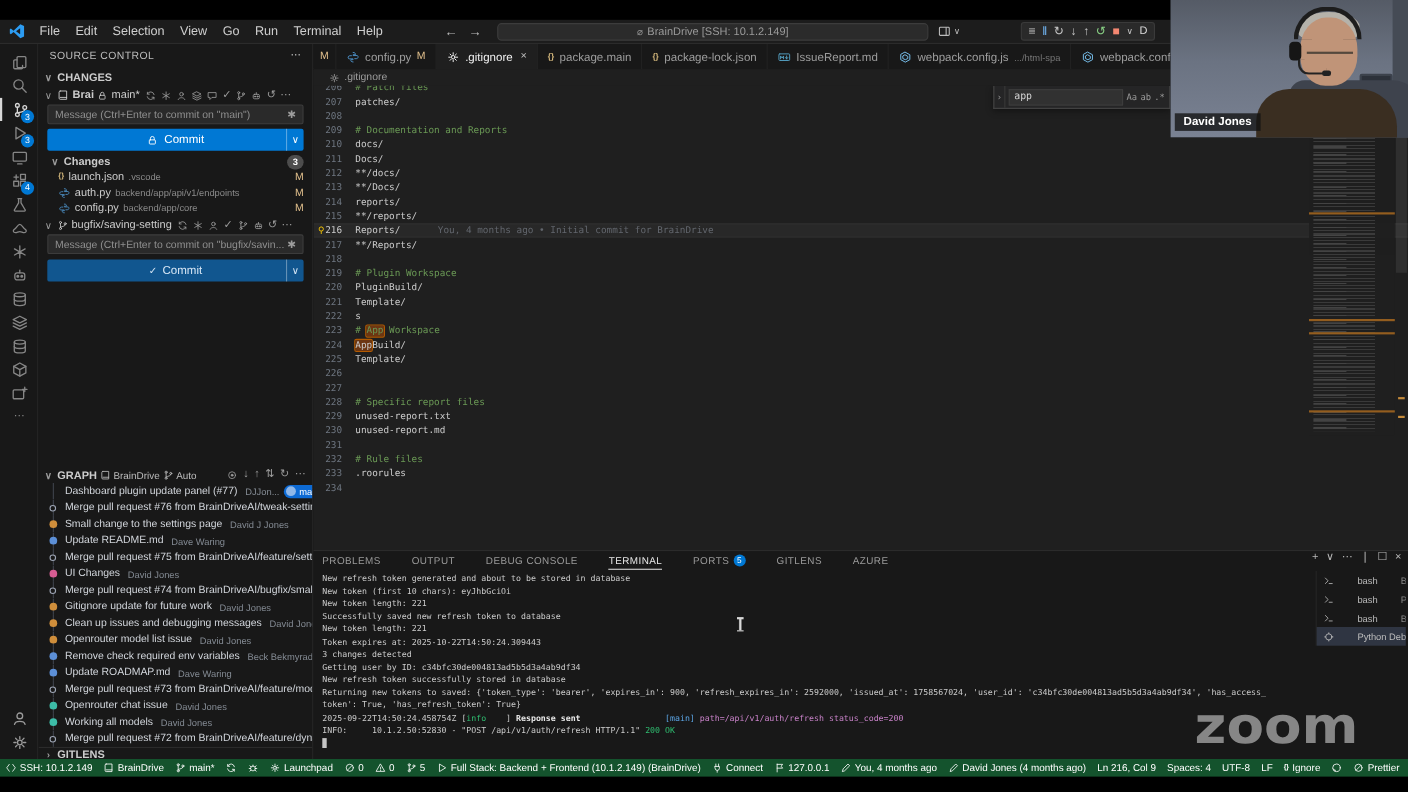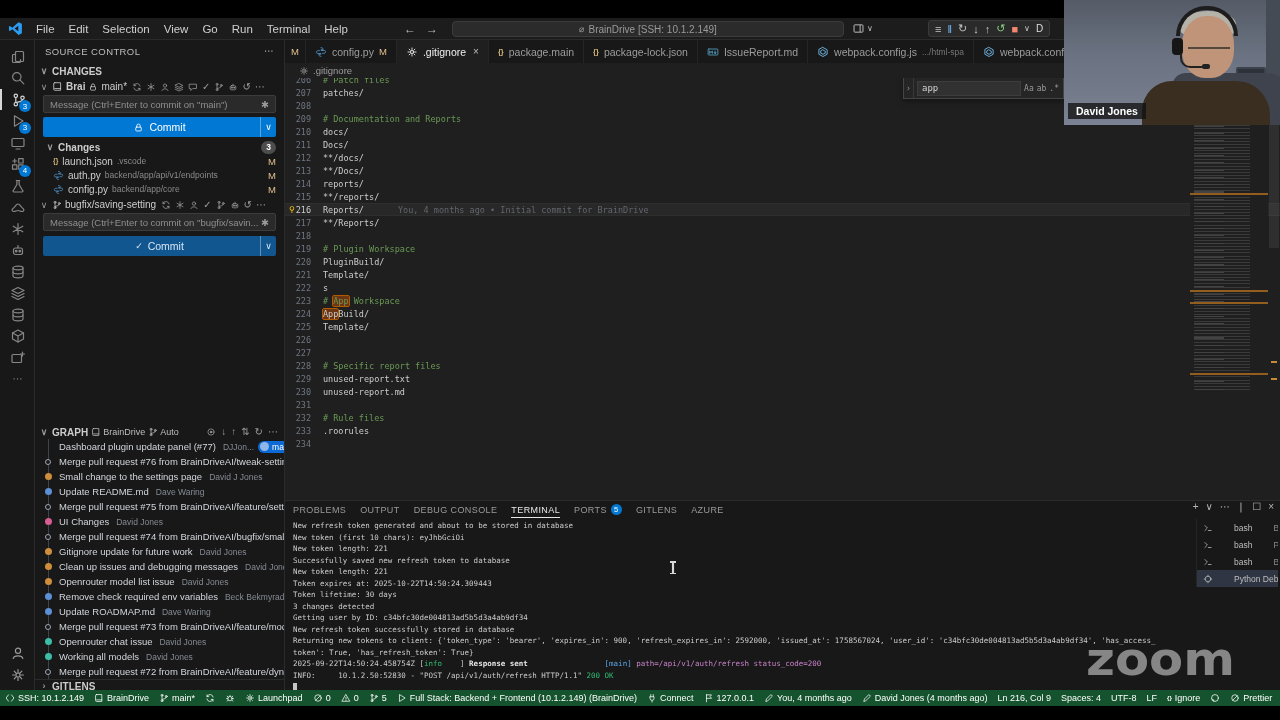--- a/index.html
+++ b/index.html
@@ -93,21 +93,21 @@
   #minimap{position:absolute;top:0;left:905px;width:78px;height:318px;background:#1f1f1f;opacity:.9}
   .mm-col{position:absolute;top:4px;left:4px;width:56px;bottom:4px;background:repeating-linear-gradient(180deg,#3d3d3d 0 1px,transparent 1px 3.1px)}
   .mm-col2{position:absolute;top:4px;left:4px;width:30px;bottom:4px;background:repeating-linear-gradient(180deg,#474747 0 1px,transparent 1px 7.3px)}
   .mm-hl{position:absolute;left:0;width:78px;height:2.4px;background:#a0641f}
   #ruler{position:absolute;top:0;left:983px;width:12px;height:422px}
   .ruler-mark{position:absolute;left:3px;width:6px;height:2px;background:#c58a3a}
   .scroll-thumb{position:absolute;left:984px;top:0;width:10px;height:170px;background:rgba(121,121,121,.18)}
 
   
   #panel{position:absolute;top:460px;left:0;right:0;height:190px;background:#181818;border-top:1px solid #2b2b2b}
-  #panel-tabs{position:absolute;top:0;left:8px;height:17px;display:flex;gap:14px;align-items:center}
+  #panel-tabs{position:absolute;top:0;left:8px;height:17px;display:flex;gap:28px;align-items:center}
   .ptab{font-size:9px;letter-spacing:.4px;color:#9a9a9a;display:flex;align-items:center;gap:4px;height:17px}
   .ptab.active{color:#e7e7e7;box-shadow:inset 0 -1px 0 #e7e7e7}
   .ptab .pbadge{background:#0078d4;color:#fff;border-radius:7px;min-width:11px;height:11px;font-size:7.5px;display:flex;align-items:center;justify-content:center}
   #panel-actions{position:absolute;top:1px;right:6px;display:flex;gap:7px;align-items:center;color:#b8b8b8;font-size:10px}
   #term-out{position:absolute;top:19px;left:8px;width:900px;font-family:"DejaVu Sans Mono",monospace;font-size:7.5px;color:#cccccc}
   .tline{height:11.5px;display:flex;align-items:center;white-space:pre}
   .tg{color:#2fbf71}.tb{font-weight:bold;color:#e8e8e8}.tbl{color:#5ca7e8}.tmg{color:#c982c9}
   .tcursor{width:4px;height:9px;background:#c5c5c5;margin-top:1px}
   #term-list{position:absolute;top:18px;right:2px;width:82px;font-size:8.5px;color:#bdbdbd;border-left:1px solid #252525}
   .trow{height:17px;display:flex;align-items:center;gap:21px;padding-left:6px;white-space:nowrap;overflow:hidden}
@@ -937,25 +937,24 @@
           <span class="ic glyph">☐</span>
           <span class="ic glyph">×</span>
         </div>
       <div id="term-out">
           <div class="tline"><span class="">New refresh token generated and about to be stored in database</span></div>
           <div class="tline"><span class="">New token (first 10 chars): eyJhbGciOi</span></div>
           <div class="tline"><span class="">New token length: 221</span></div>
           <div class="tline"><span class="">Successfully saved new refresh token to database</span></div>
           <div class="tline"><span class="">New token length: 221</span></div>
           <div class="tline"><span class="">Token expires at: 2025-10-22T14:50:24.309443</span></div>
-          <div class="tline"><span class="">Token lifetime: 30 days</span></div>
           <div class="tline"><span class="">3 changes detected</span></div>
           <div class="tline"><span class="">Getting user by ID: c34bfc30de004813ad5b5d3a4ab9df34</span></div>
           <div class="tline"><span class="">New refresh token successfully stored in database</span></div>
-          <div class="tline"><span class="">Returning new tokens to client: {'token_type': 'bearer', 'expires_in': 900, 'refresh_expires_in': 2592000, 'issued_at': 1758567024, 'user_id': 'c34bfc30de004813ad5b5d3a4ab9df34', 'has_access_</span></div>
+          <div class="tline"><span class="">Returning new tokens to saved: {'token_type': 'bearer', 'expires_in': 900, 'refresh_expires_in': 2592000, 'issued_at': 1758567024, 'user_id': 'c34bfc30de004813ad5b5d3a4ab9df34', 'has_access_</span></div>
           <div class="tline"><span class="">token': True, 'has_refresh_token': True}</span></div>
           <div class="tline"><span class="">2025-09-22T14:50:24.458754Z </span><span class="">[</span><span class="tg">info</span><span class="">    ] </span><span class="tb">Response sent</span><span class="">                 </span><span class="tbl">[main]</span><span class=""> </span><span class="tmg">path=/api/v1/auth/refresh</span><span class=""> </span><span class="tmg">status_code=200</span></div>
           <div class="tline"><span class="">INFO:     10.1.2.50:52830 - "POST /api/v1/auth/refresh HTTP/1.1" </span><span class="tg">200 OK</span></div>
           <div class="tline"><span class="tcursor"></span></div>
         </div>
       <div id="term-list">
           <div class="trow">
             <span class="ic" style="color:currentColor">
               <svg viewBox="0 0 16 16" width="10" height="10" fill="none" stroke="currentColor" stroke-width="1.2" stroke-linecap="round" stroke-linejoin="round">
                 <path d="M3 4l4 4-4 4"></path>

